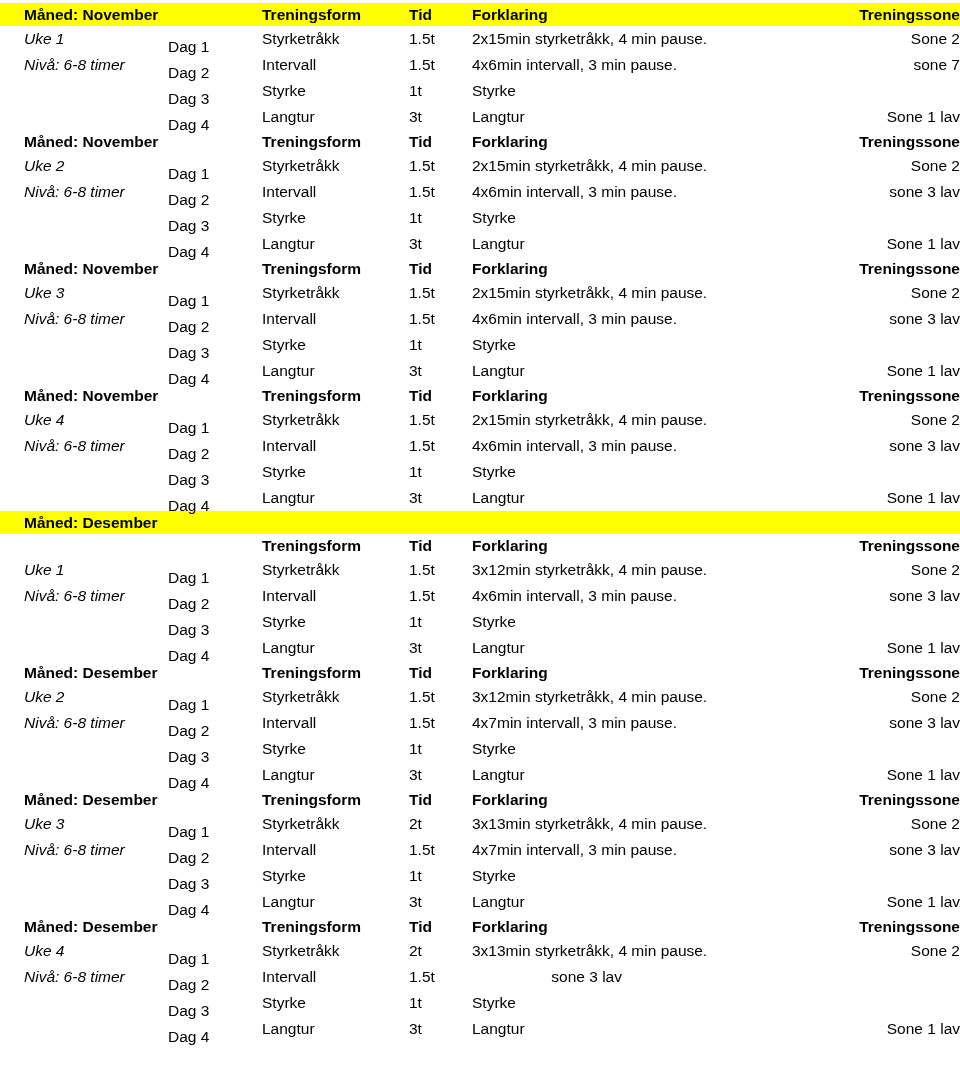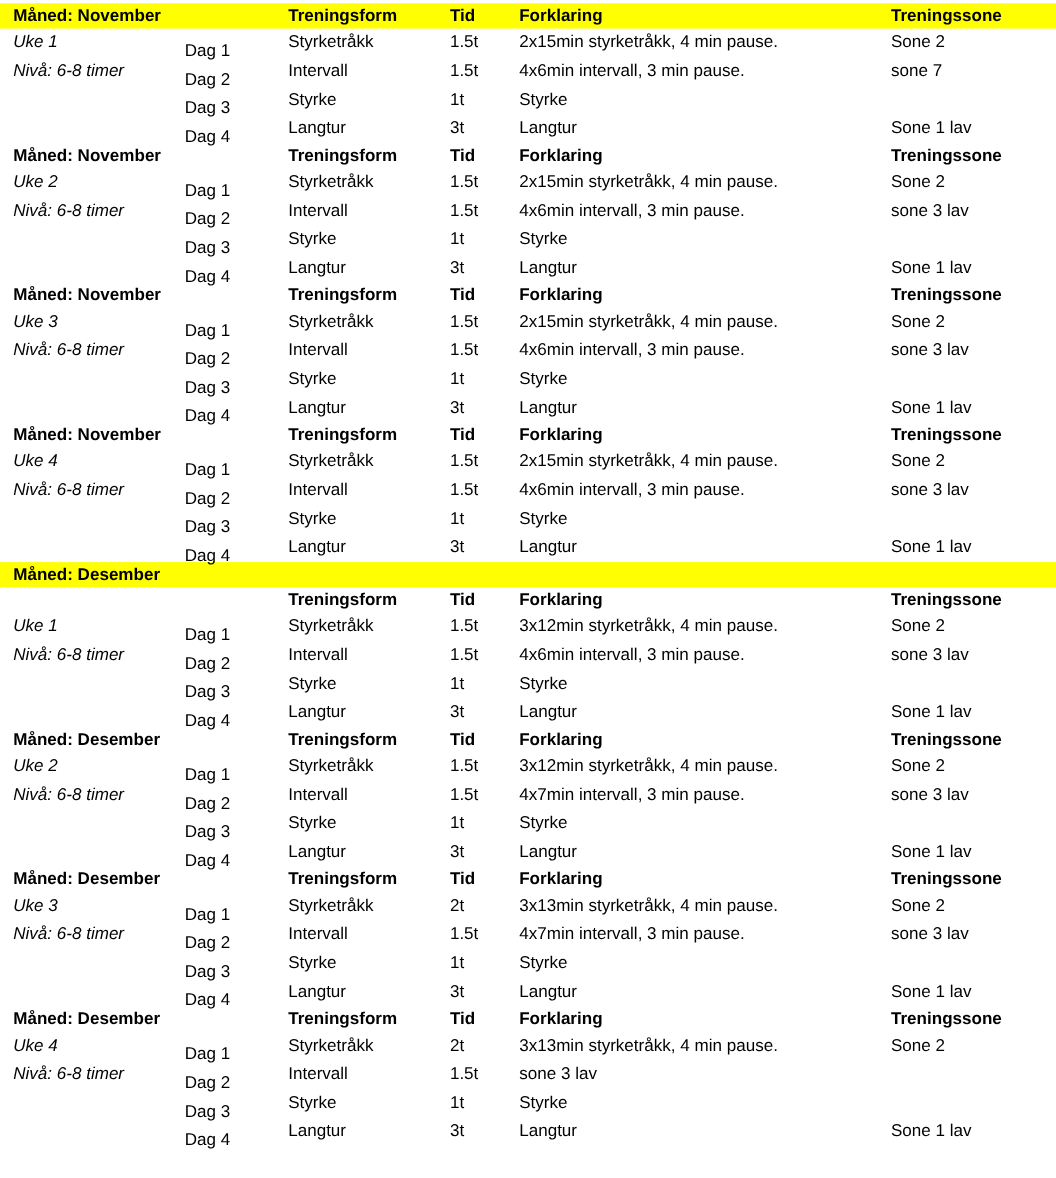--- a/index.html
+++ b/index.html
@@ -46,26 +46,26 @@
     font-weight: bold;
     height: 23px;
     line-height: 23px;
   }
 
   .row.header.band {
     background: #FFFF00;
   }
 
   
-  .c-month   { width: 168px; padding-left: 12px; box-sizing: border-box; }
+  .c-month   { width: 168px; padding-left: 24px; box-sizing: border-box; }
   .c-day     { width: 94px;  box-sizing: border-box; margin-top: 16px; }
   .c-form    { width: 147px; box-sizing: border-box; }
   .c-time    { width: 63px;  box-sizing: border-box; }
   .c-expl    { width: 338px; box-sizing: border-box; }
-  .c-zone    { width: 150px; box-sizing: border-box; }
+  .c-zone    { width: 150px; box-sizing: border-box; text-align: right; }
 
   .ital { font-style: italic; }
 </style>
 </head>
 <body>
 
 <div class="sheet">
   <div class="table" id="table-root">
       <div class="row header band">
         <div class="c-month">Måned: November</div>

